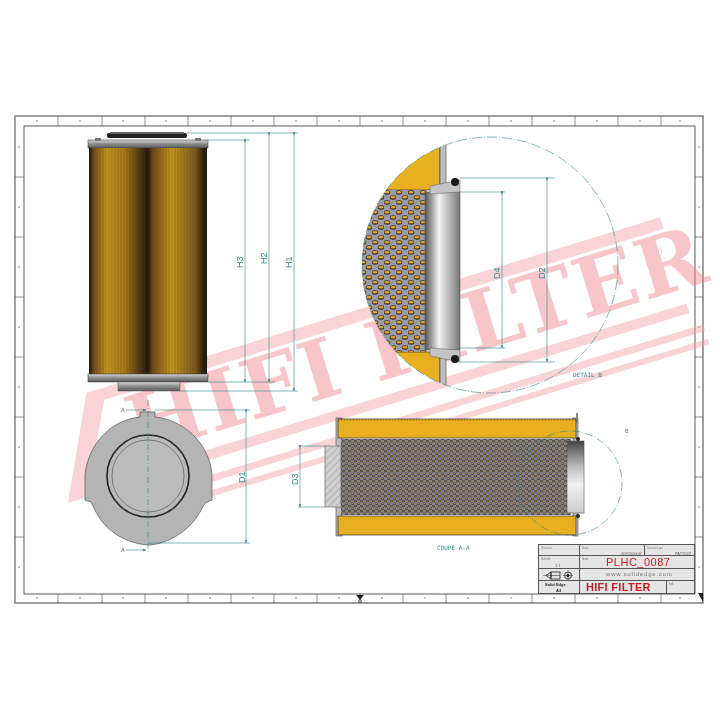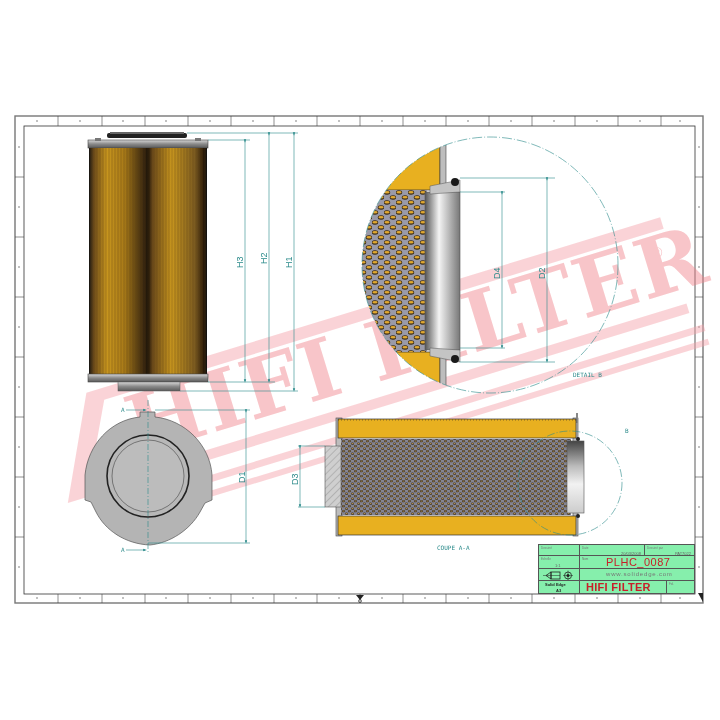--- a/index.html
+++ b/index.html
@@ -1,19 +1,19 @@
 <!DOCTYPE html>
 <html><head>
 <meta charset="utf-8">
 <style>
   html,body{margin:0;padding:0;background:#fff;}
   body{width:720px;height:720px;position:relative;overflow:hidden;font-family:"Liberation Sans",sans-serif;}
   .abs{position:absolute;}
   svg{position:absolute;left:0;top:0;}
-  .tb-cell{position:absolute;border:1px solid #555;box-sizing:border-box;background:#86efac;}
+  .tb-cell{position:absolute;border:1px solid #555;box-sizing:border-box;background:#e5e5e5;}
   .tb-small{position:absolute;font-size:3px;color:#777;left:2px;top:1px;}
   .tb-val{position:absolute;font-size:4px;color:#666;}
   .dim-label{font-family:"Liberation Sans",sans-serif;font-size:9px;fill:#2a8a8a;}
   .view-label{font-family:"DejaVu Sans Mono",monospace;font-size:6px;fill:#2a8a8a;}
 </style>
 </head>
 <body>
 
 <svg width="720" height="720" viewBox="0 0 720 720">
   <defs>

